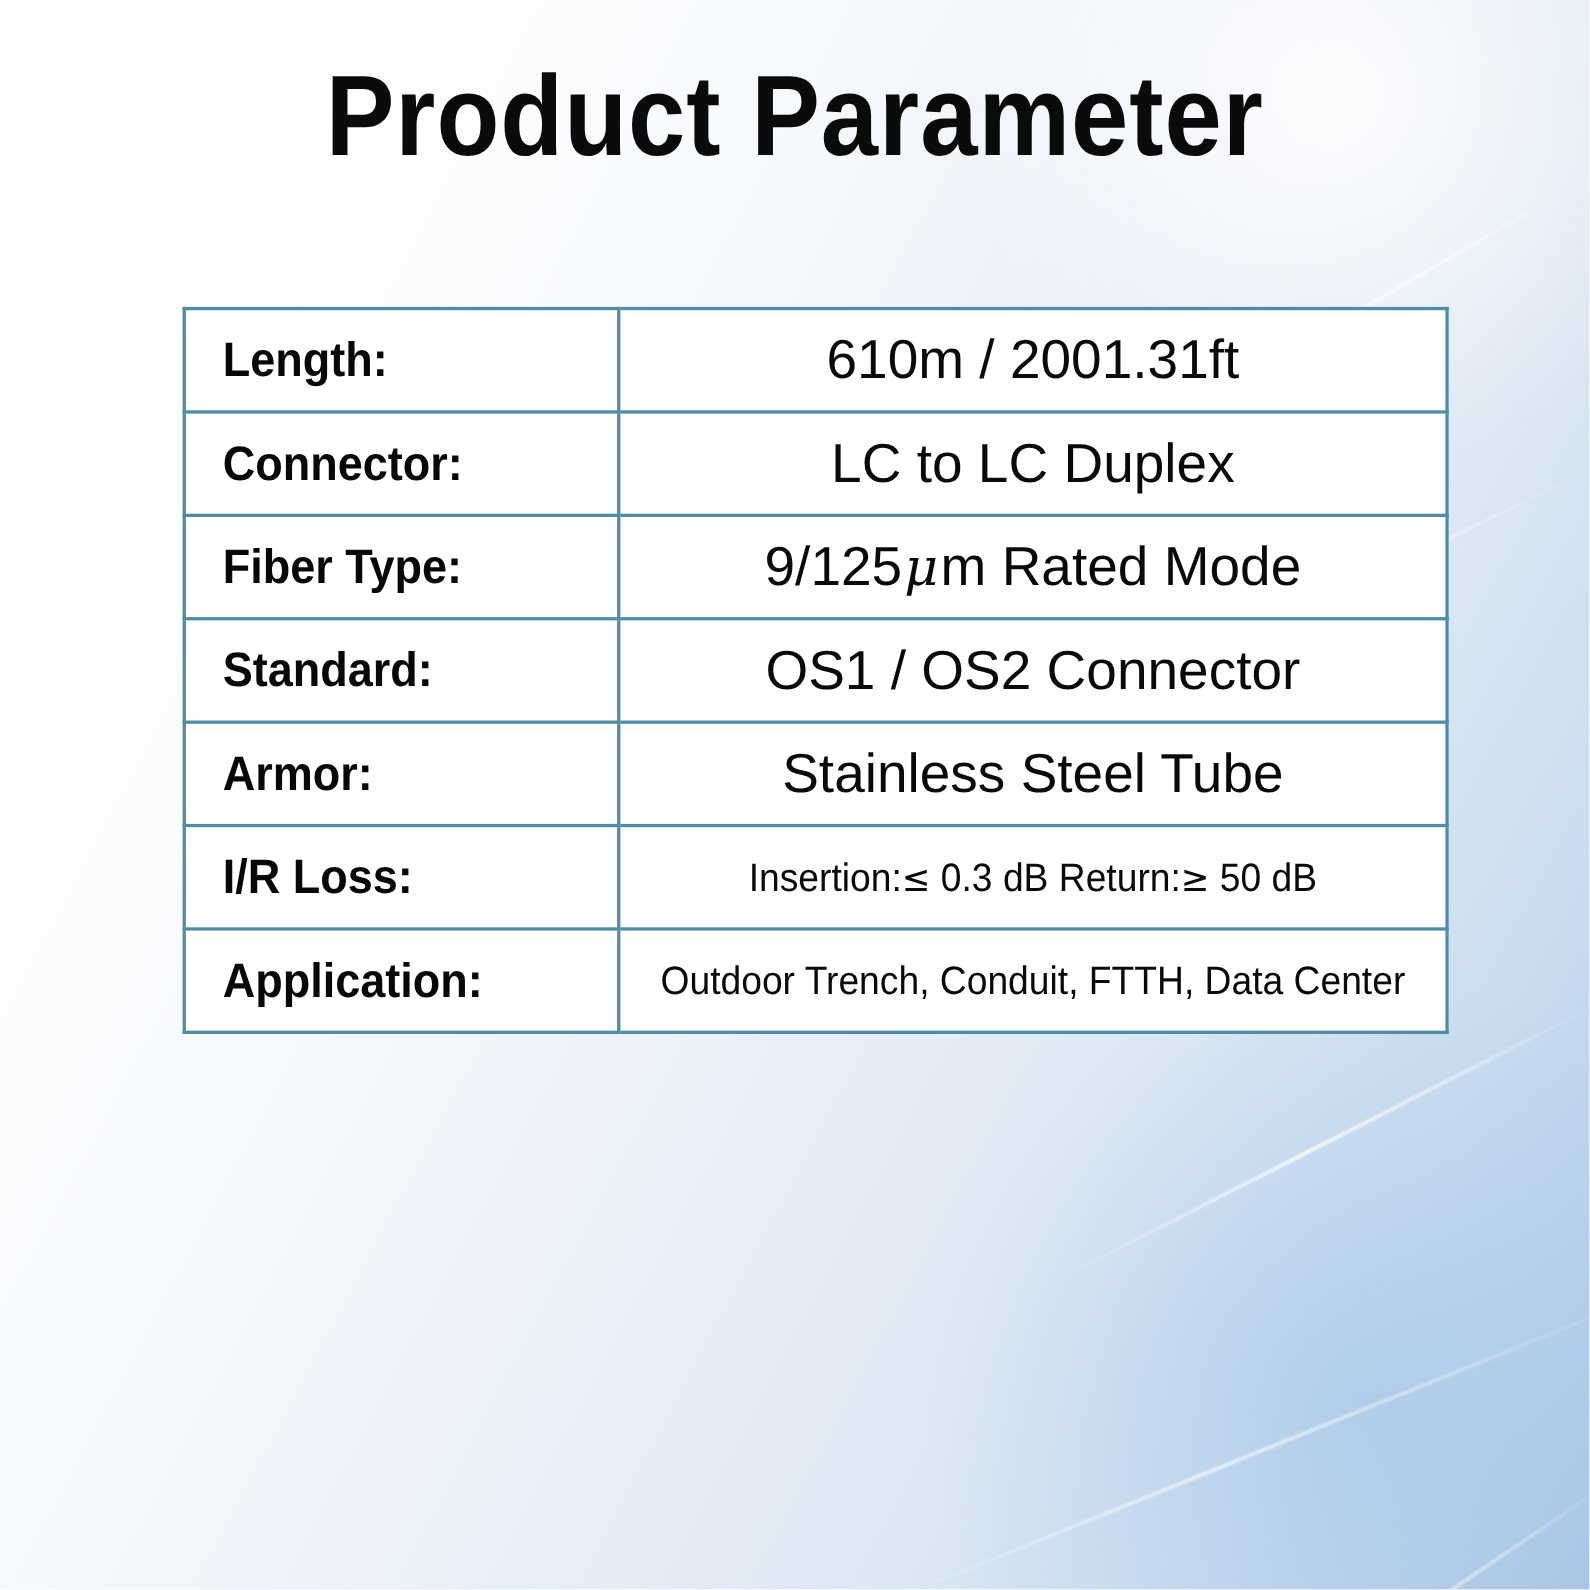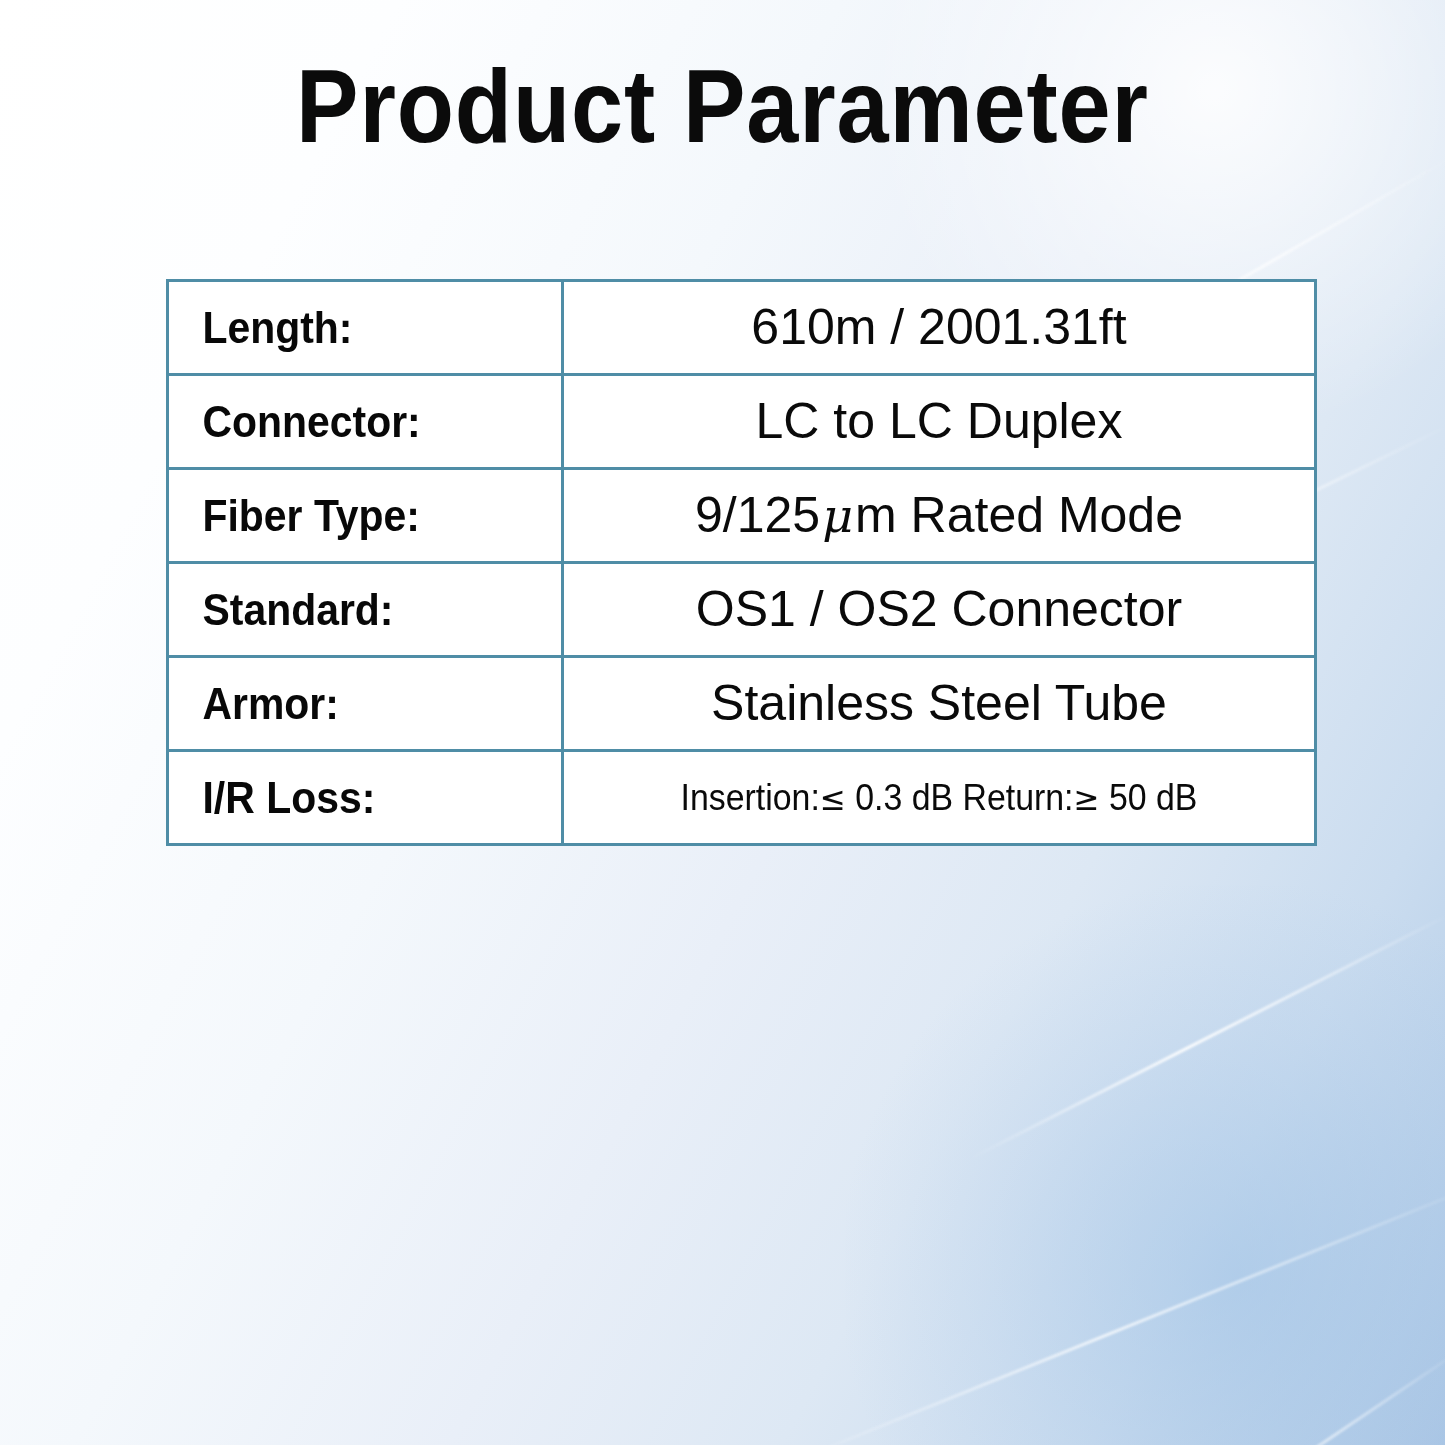--- a/index.html
+++ b/index.html
@@ -210,18 +210,26 @@
 
       <tr>
         <td>
           <span class="lbl">I/R Loss:</span>
         </td>
         <td>
           <span class="val xs"><span>Insertion:</span><span class="cmp">≤</span><span> 0.3 dB Return:</span><span class="cmp">≥</span><span> 50 dB</span></span>
         </td>
       </tr>
 
+      <tr>
+        <td>
+          <span class="lbl">Application:</span>
+        </td>
+        <td>
+          <span class="val xs">Outdoor Trench, Conduit, FTTH, Data Center</span>
+        </td>
+      </tr>
 
 
     </tbody>
   </table>
 
 </div>
 
 </body></html>

